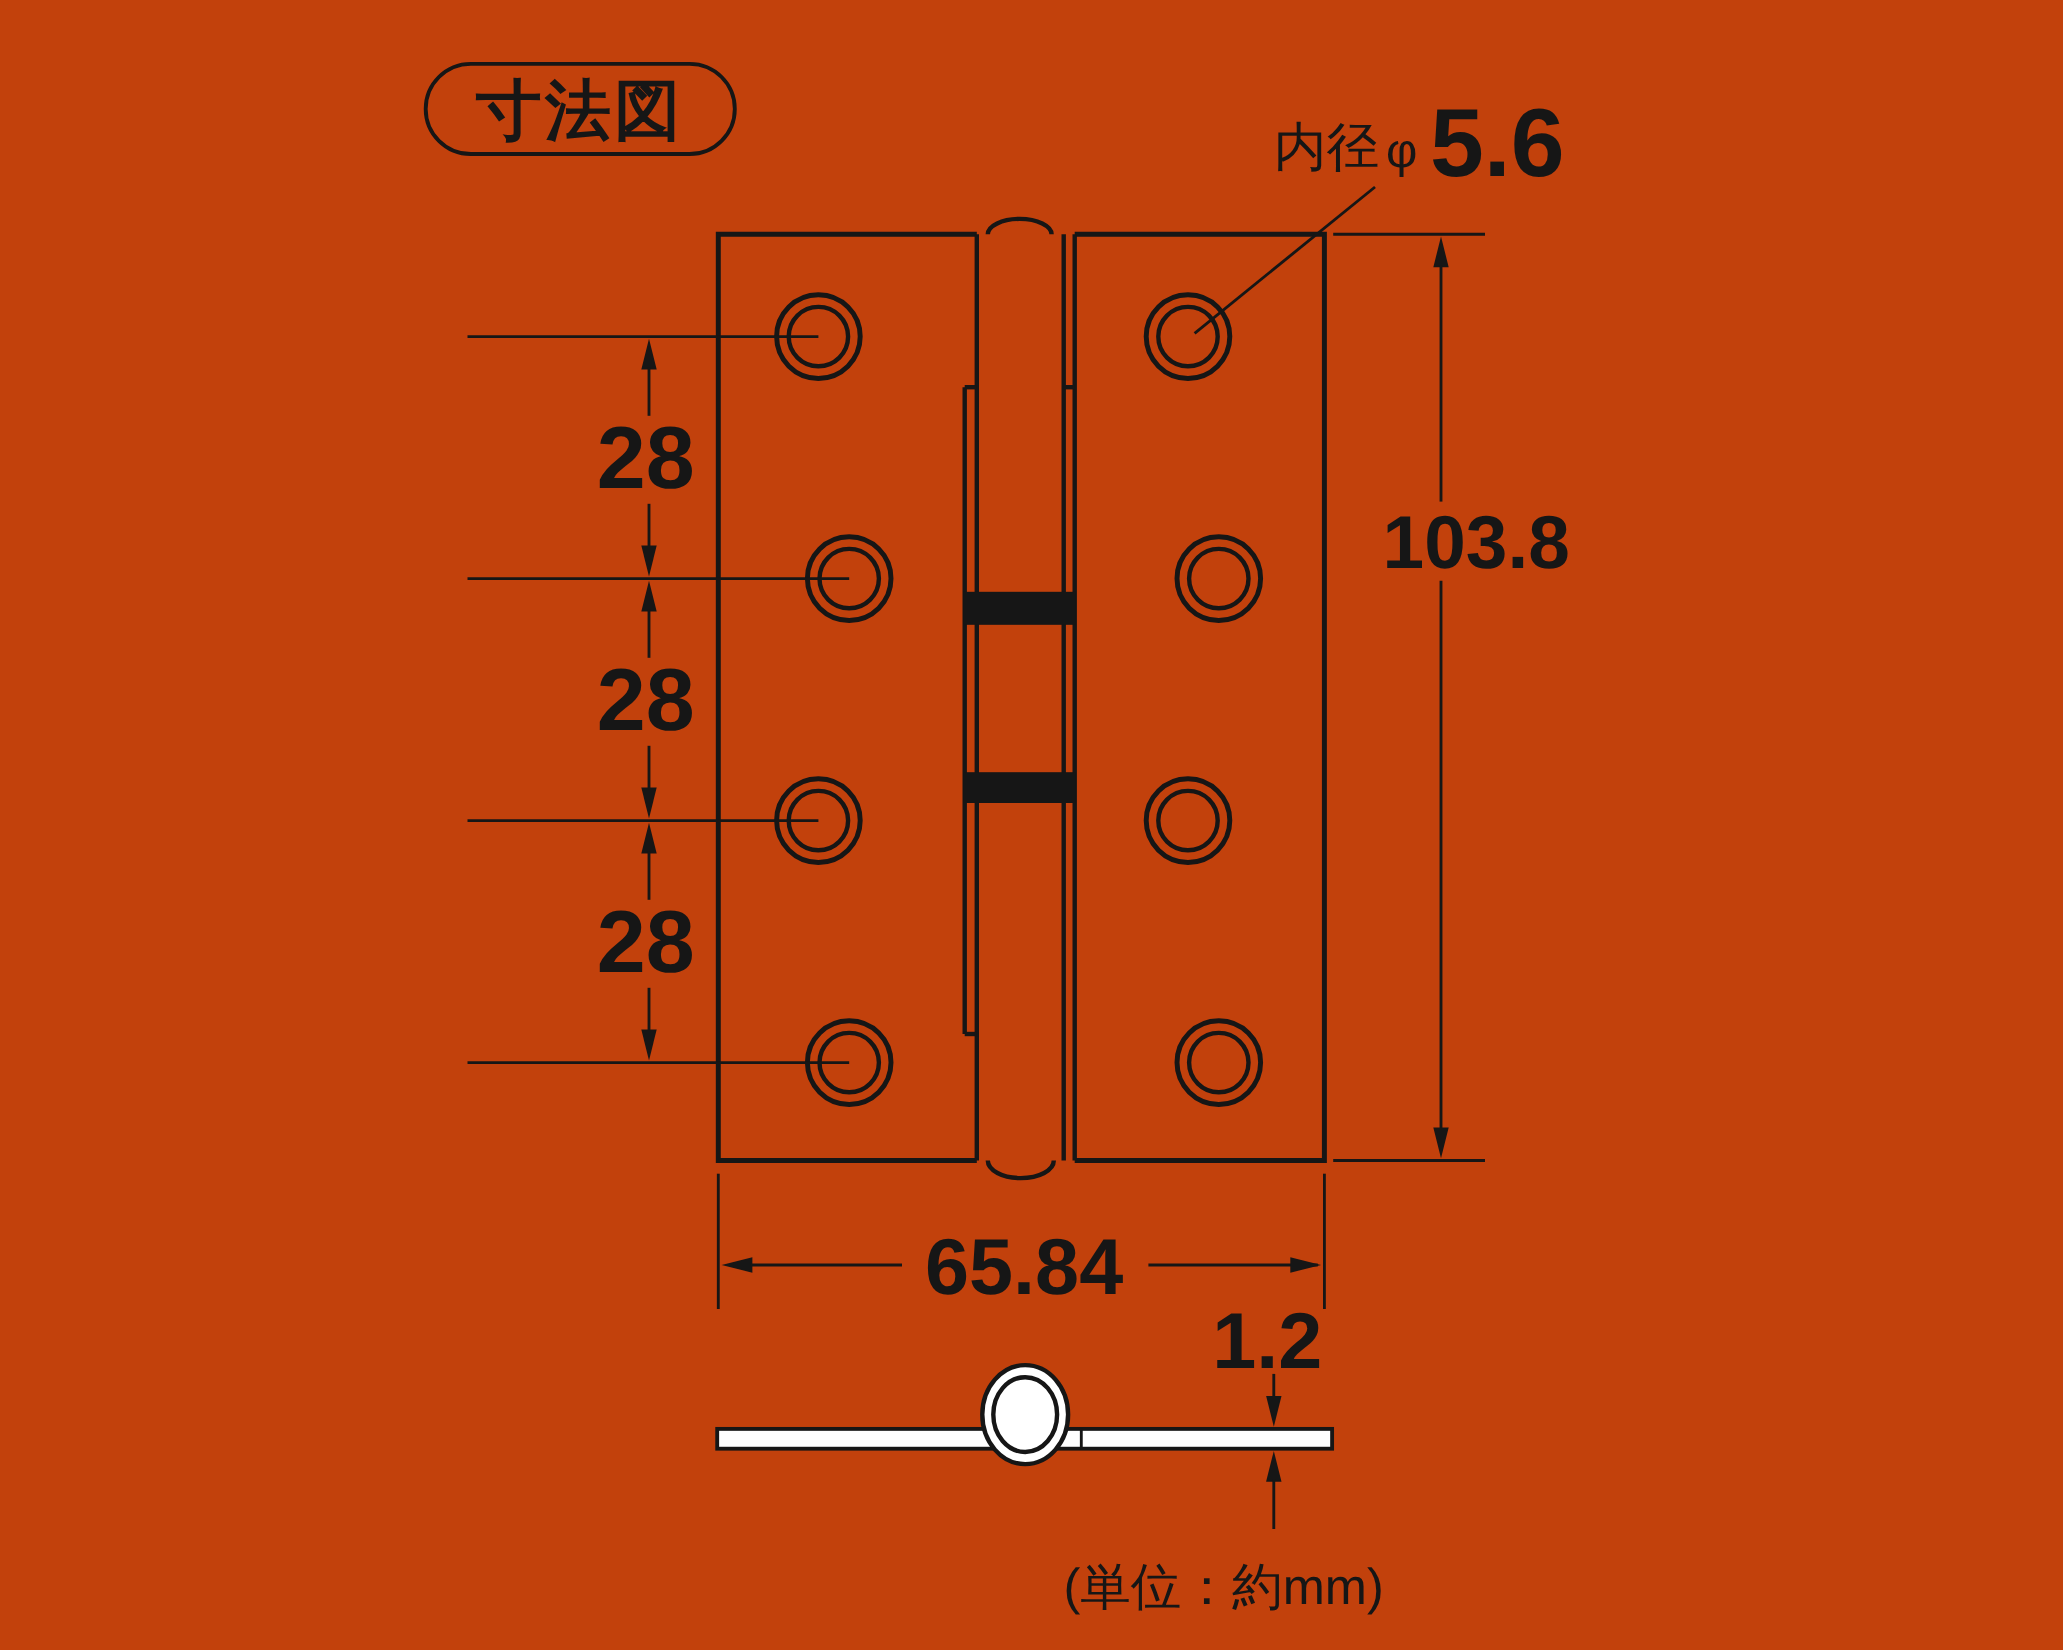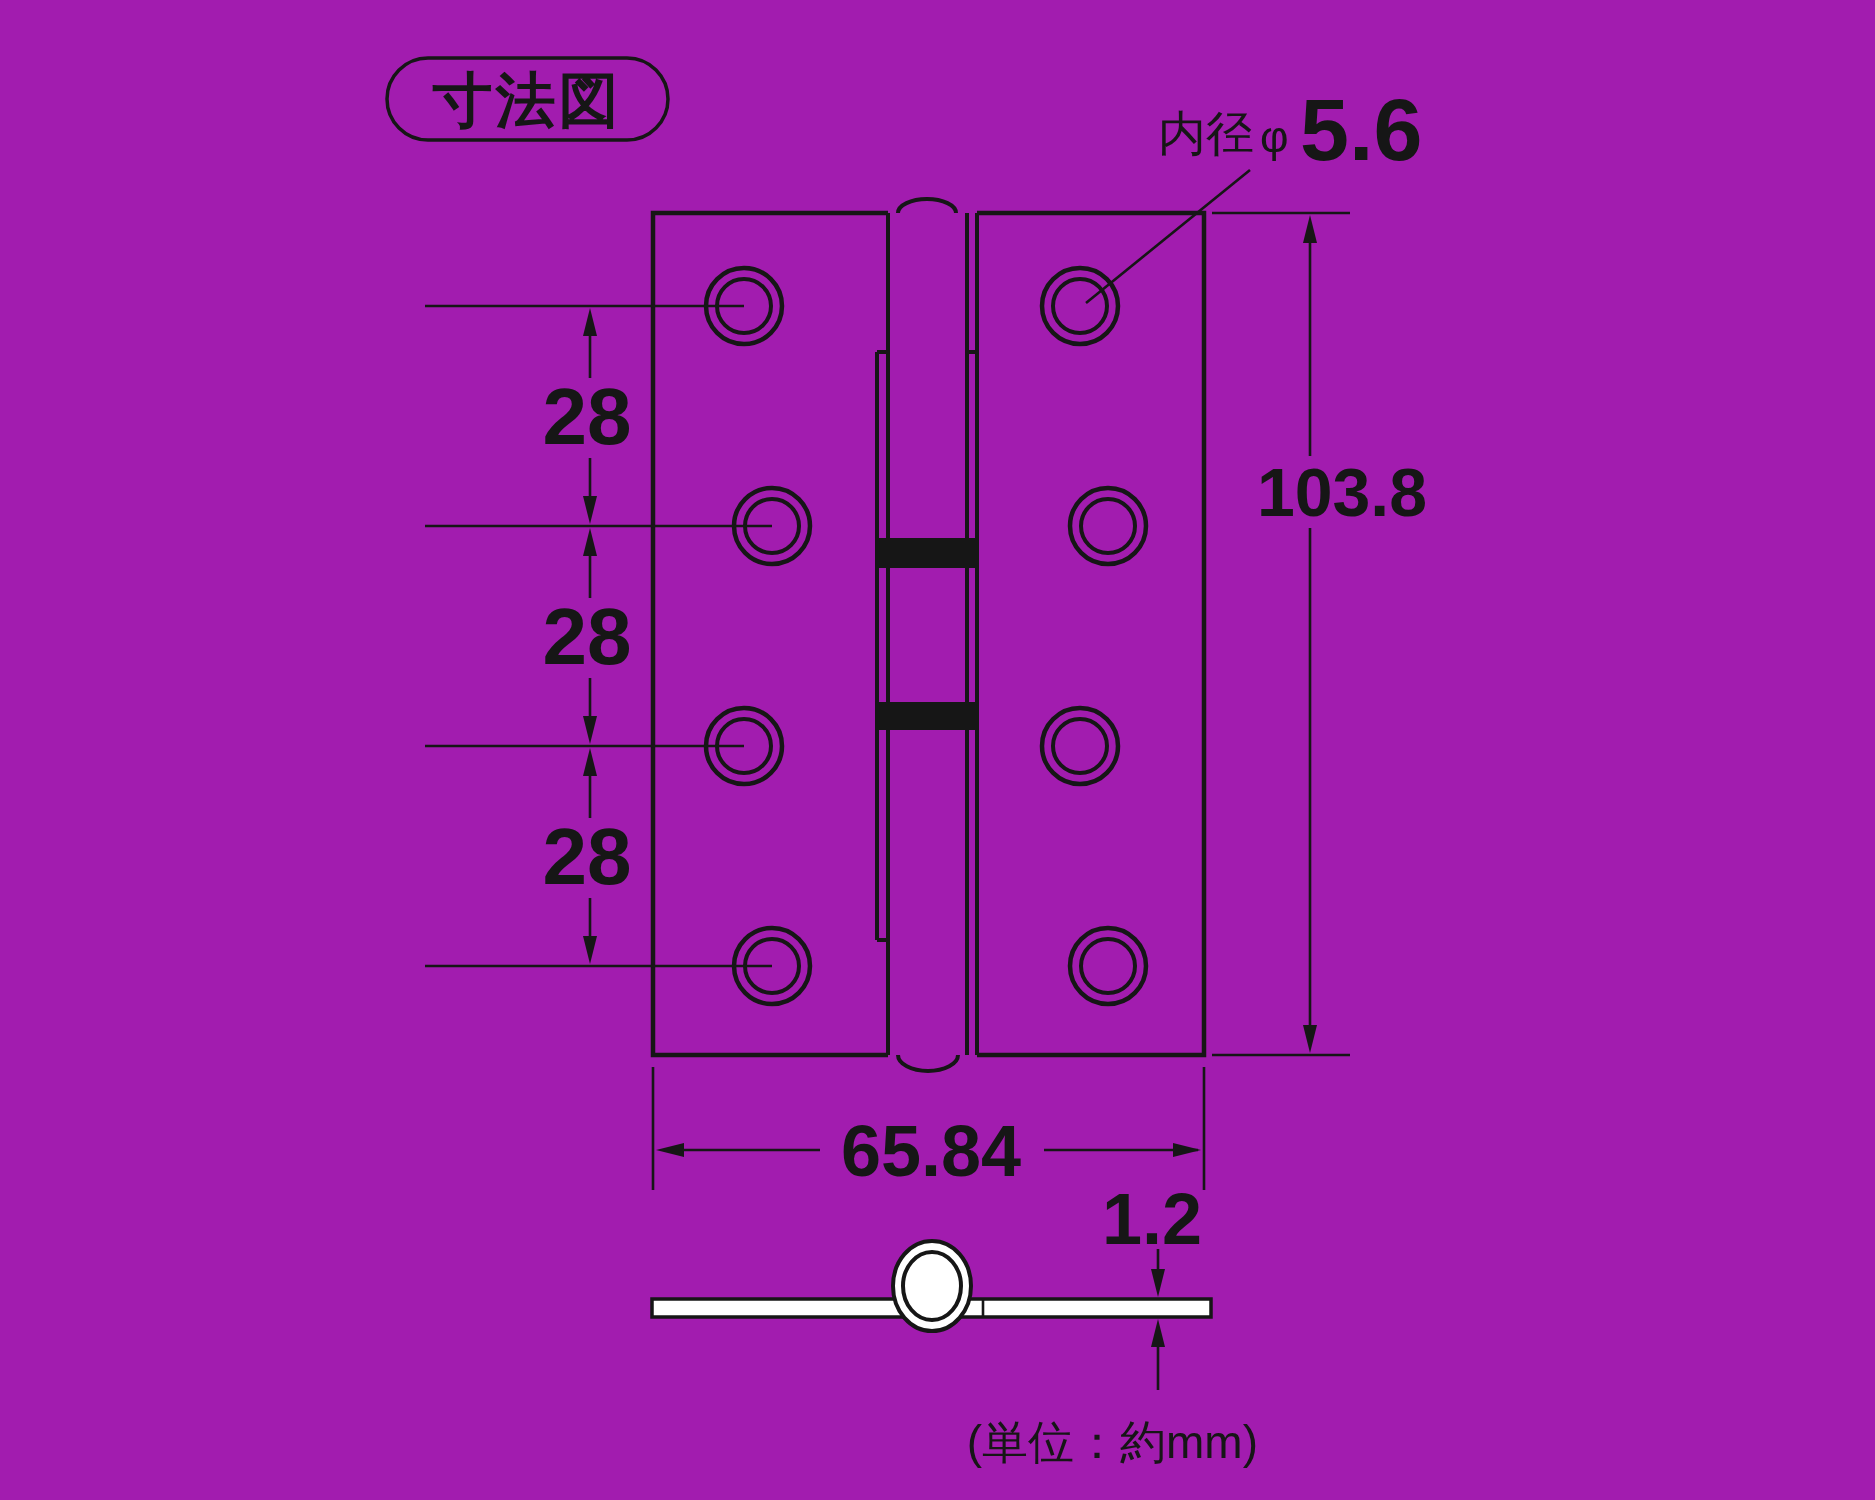--- a/index.html
+++ b/index.html
@@ -1,16 +1,16 @@
 <!DOCTYPE html>
 <html><head>
 <meta charset="utf-8">
 <style>
   html,body{margin:0;padding:0;background:#ffffff;}
-  .stage{position:relative;width:1875px;height:1500px;background:#a21caf;overflow:hidden;
+  .stage{position:relative;width:1875px;height:1500px;background:#c2410c;overflow:hidden;
          font-family:"Liberation Sans", sans-serif;}
   svg{display:block;}
   text{fill:#161616;font-family:"Liberation Sans", sans-serif;}
   .ln{stroke:#161616;fill:none;}
   .thick{stroke-width:4.5;}
   .mid{stroke-width:4;}
   .thin{stroke-width:2.6;}
   .arrow{fill:#161616;stroke:none;}
   .band{fill:#161616;stroke:none;}
   .whitefill{fill:#ffffff;}

